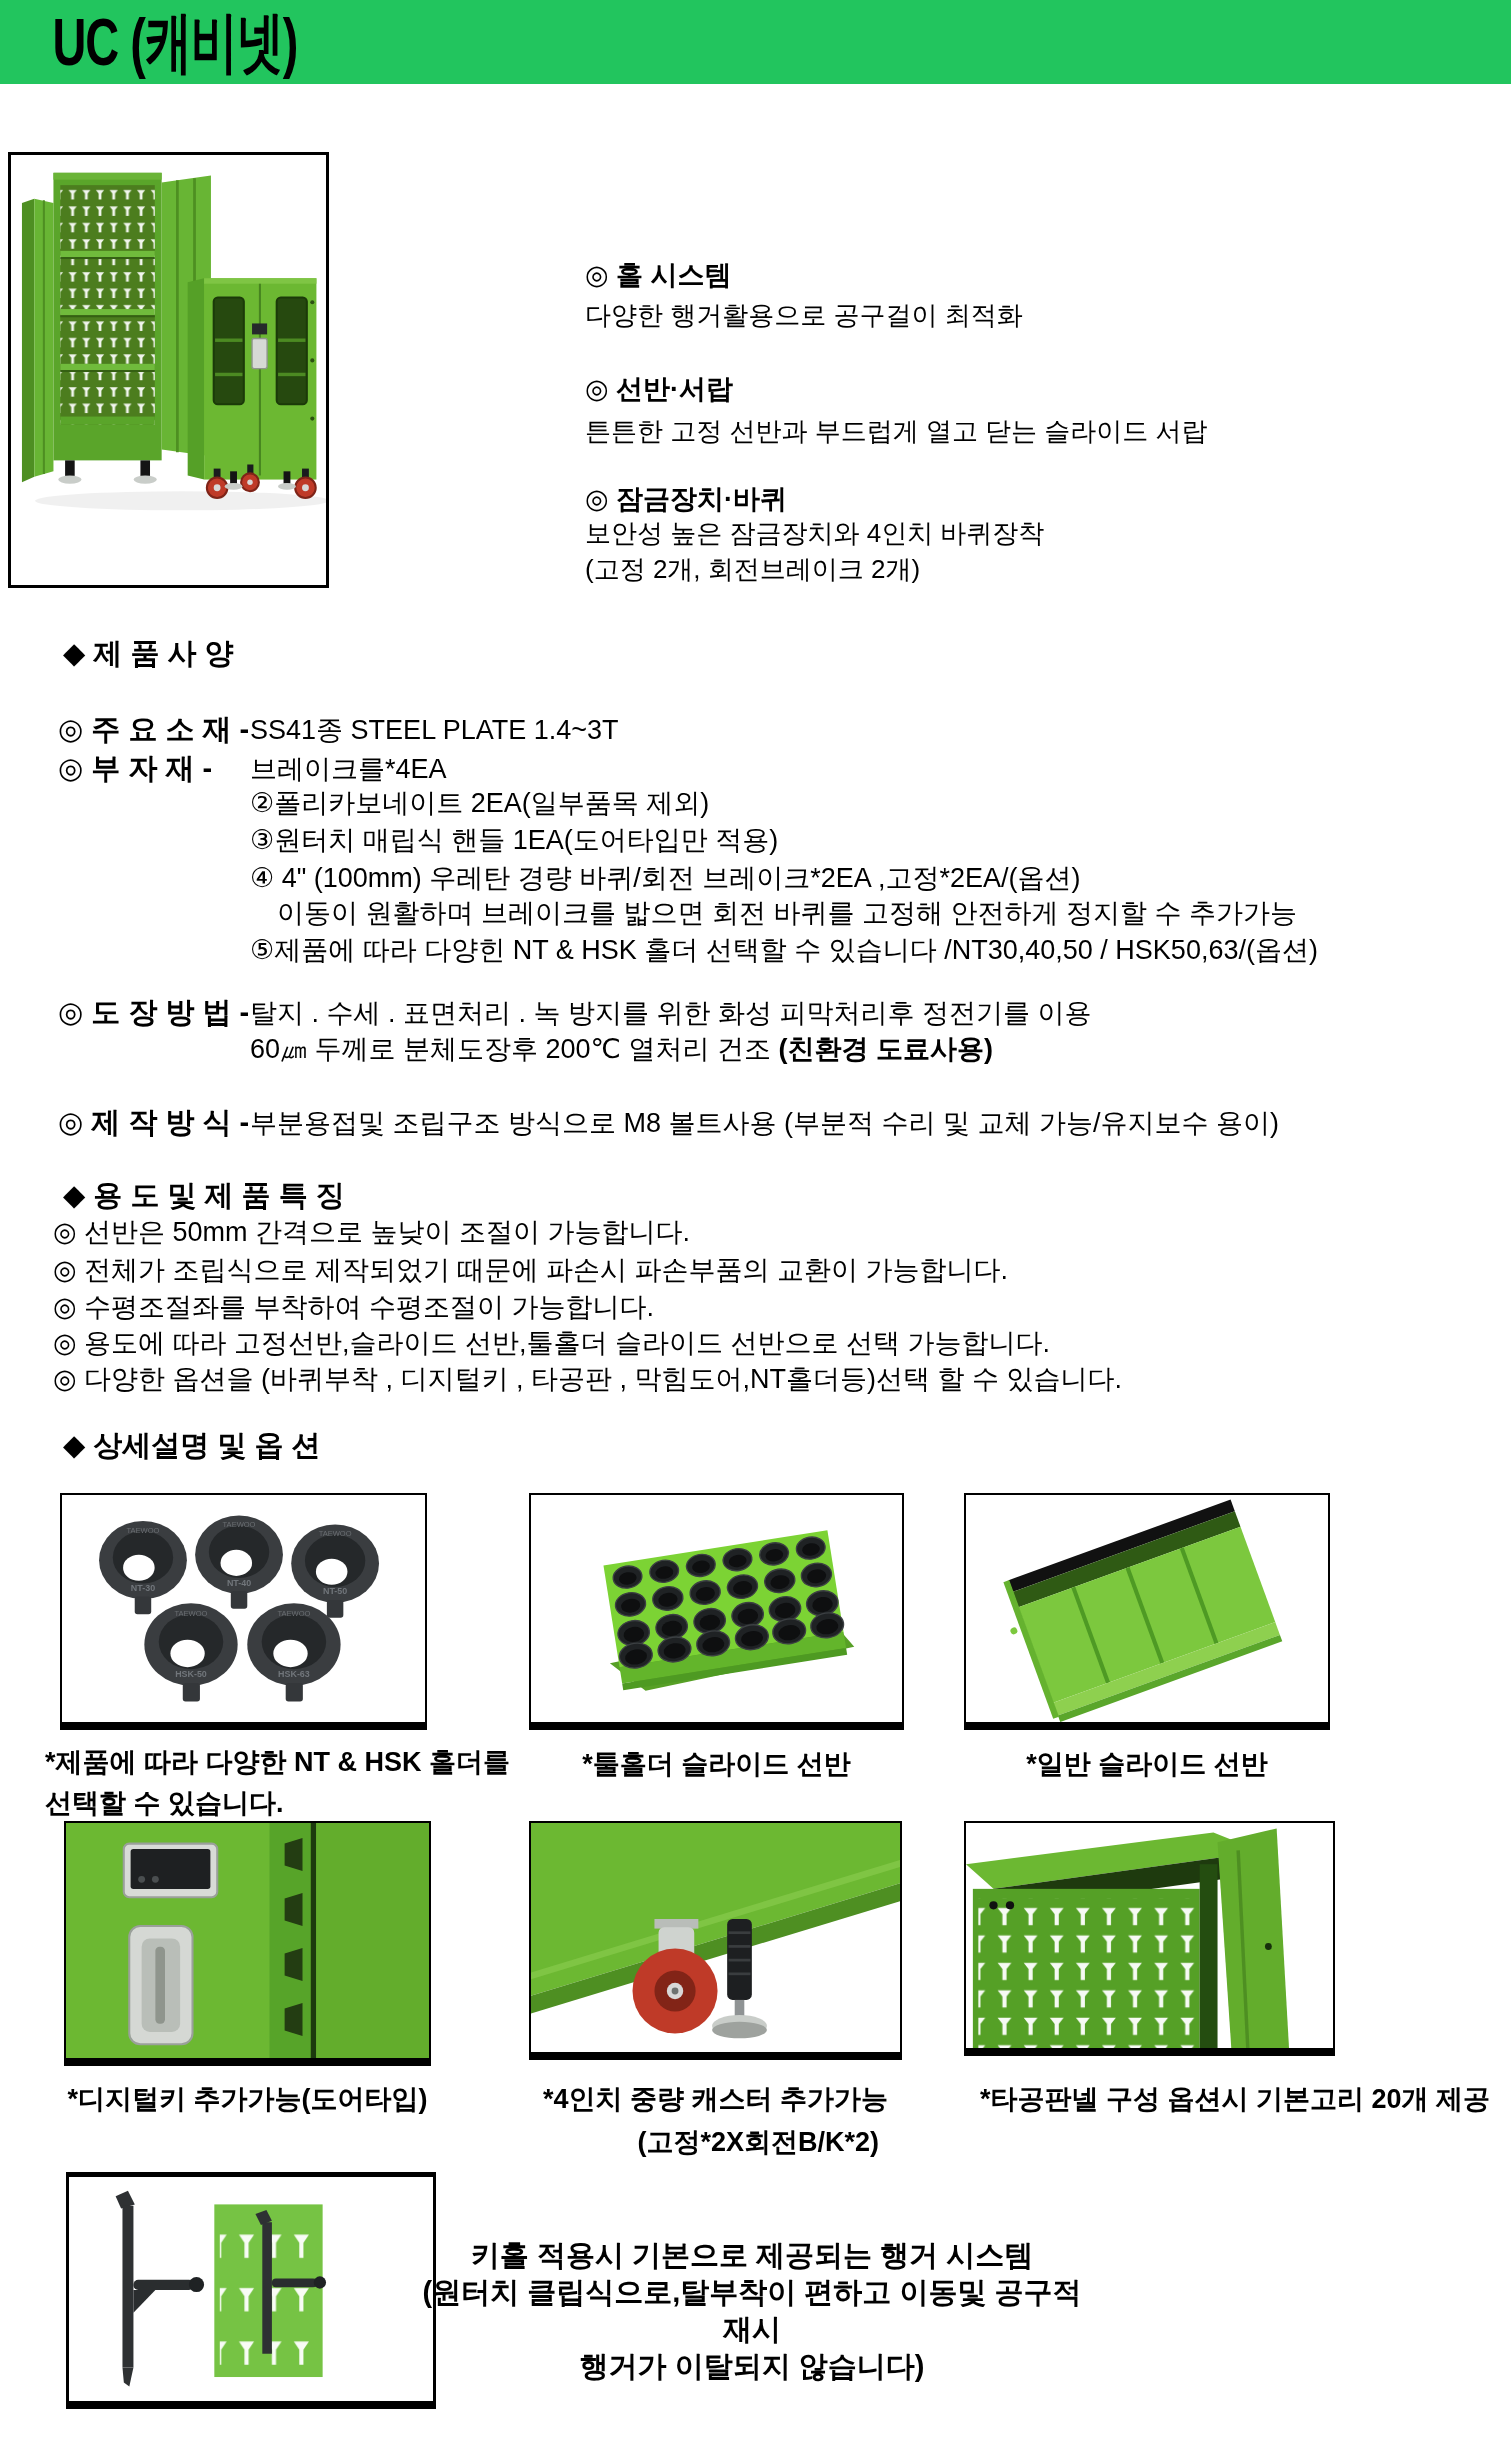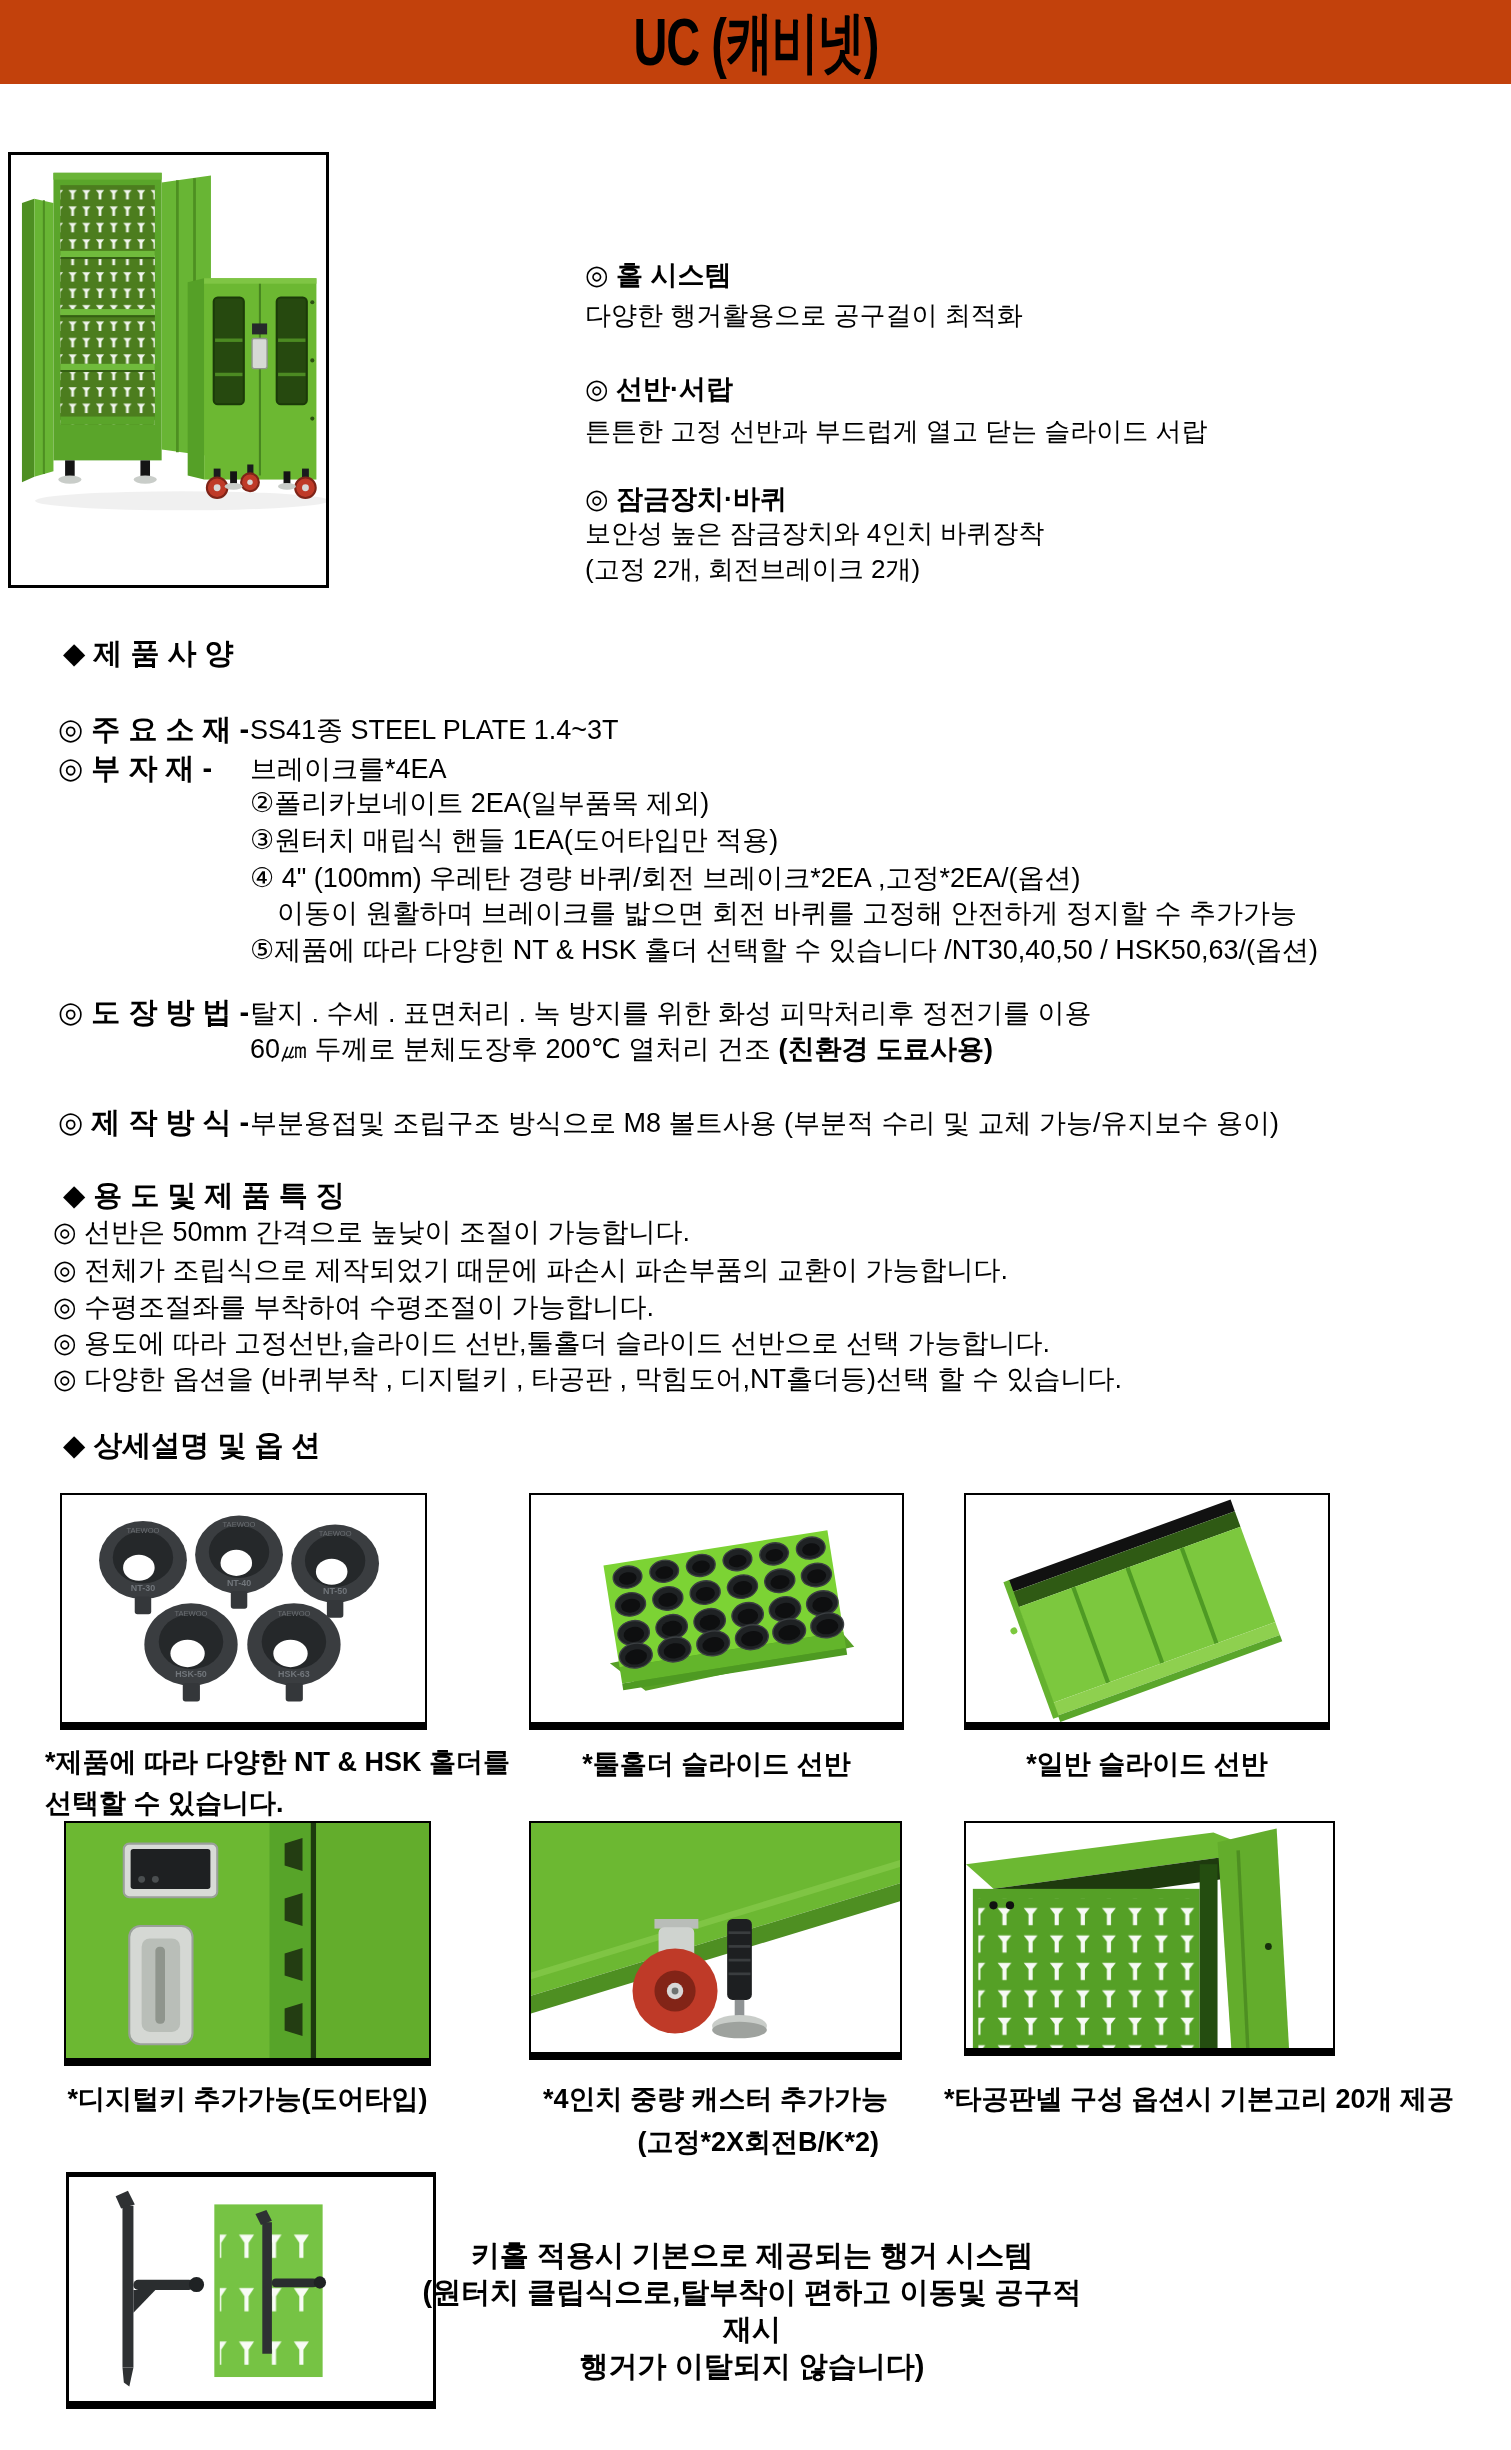--- a/index.html
+++ b/index.html
@@ -3,21 +3,21 @@
 <meta charset="utf-8">
 <style>
   html,body{margin:0;padding:0;background:#ffffff;}
   body{width:1512px;height:2450px;position:relative;font-family:"Liberation Sans","DejaVu Sans",sans-serif;color:#000;}
   .abs{position:absolute;white-space:nowrap;}
   .b{font-weight:bold;}
   .fs38{font-size:26px;line-height:31px;}
   .fs40{font-size:27px;line-height:33px;}
   .fs42{font-size:29px;line-height:34px;}
   
-  .banner{position:absolute;left:0;top:0;width:1512px;height:84px;background:#c2410c;text-align:center;}
+  .banner{position:absolute;left:0;top:0;width:1512px;height:84px;background:#22c55e;}
   .banner .title{display:inline-block;font-weight:bold;font-size:67px;line-height:84px;transform:scaleX(0.70);transform-origin:center;letter-spacing:-1.4px;}
   
   .fig{position:absolute;background:#fff;border:2.7px solid #000;border-bottom-width:8.2px;box-sizing:border-box;overflow:hidden;}
   .fig svg{display:block;width:100%;height:100%;}
   .mainfig{position:absolute;background:#fff;border:3.4px solid #000;box-sizing:border-box;overflow:hidden;}
   .mainfig svg{display:block;width:100%;height:100%;}
   .hangfig{position:absolute;background:#fff;border:3.4px solid #000;border-top-width:5.5px;border-bottom-width:8.2px;box-sizing:border-box;overflow:hidden;}
   .hangfig svg{display:block;width:100%;height:100%;}
   .cap-center{position:absolute;text-align:center;font-weight:bold;font-size:27px;line-height:33px;white-space:nowrap;}
   .spec-label{display:inline-block;width:189px;font-weight:bold;font-size:29px;}
@@ -357,21 +357,21 @@
     <rect x="340" y="60" width="26" height="268" fill="#244D10"></rect>
     <polygon points="366,28 452,8 470,328 386,328" fill="#63AD2C"></polygon>
     <line x1="396" y1="40" x2="410" y2="328" stroke="#4E8F22" stroke-width="5"></line>
     <circle cx="440" cy="180" r="5" fill="#17300B"></circle>
   </svg>
 </div>
 
 <div class="cap-center" style="left:64px;top:2083px;width:367px;">*디지털키 추가가능(도어타입)</div>
 <div class="cap-center" style="left:529px;top:2083px;width:373px;">*4인치 중량 캐스터 추가가능</div>
 <div class="cap-center" style="left:506px;top:2126px;width:373px;text-align:right;">(고정*2X회전B/K*2)</div>
-<div class="cap-center" style="left:944px;top:2083px;width:410px;">*타공판넬 구성 옵션시 기본고리 20개 제공</div>
+<div class="cap-center" style="left:980px;top:2083px;width:410px;">*타공판넬 구성 옵션시 기본고리 20개 제공</div>
 
 <div class="hangfig" style="left:66px;top:2172px;width:370px;height:237px;">
   <svg viewBox="0 0 531 327" preserveAspectRatio="none">
     <defs>
       <pattern id="pegC" width="40" height="78" patternUnits="userSpaceOnUse">
         <path d="M8 6 h22 l-8 12 v22 h-6 v-22 z" fill="#ffffff" opacity="0.95"></path>
       </pattern>
     </defs>
     <rect x="0" y="0" width="531" height="327" fill="#FFFFFF"></rect>
     <g>

